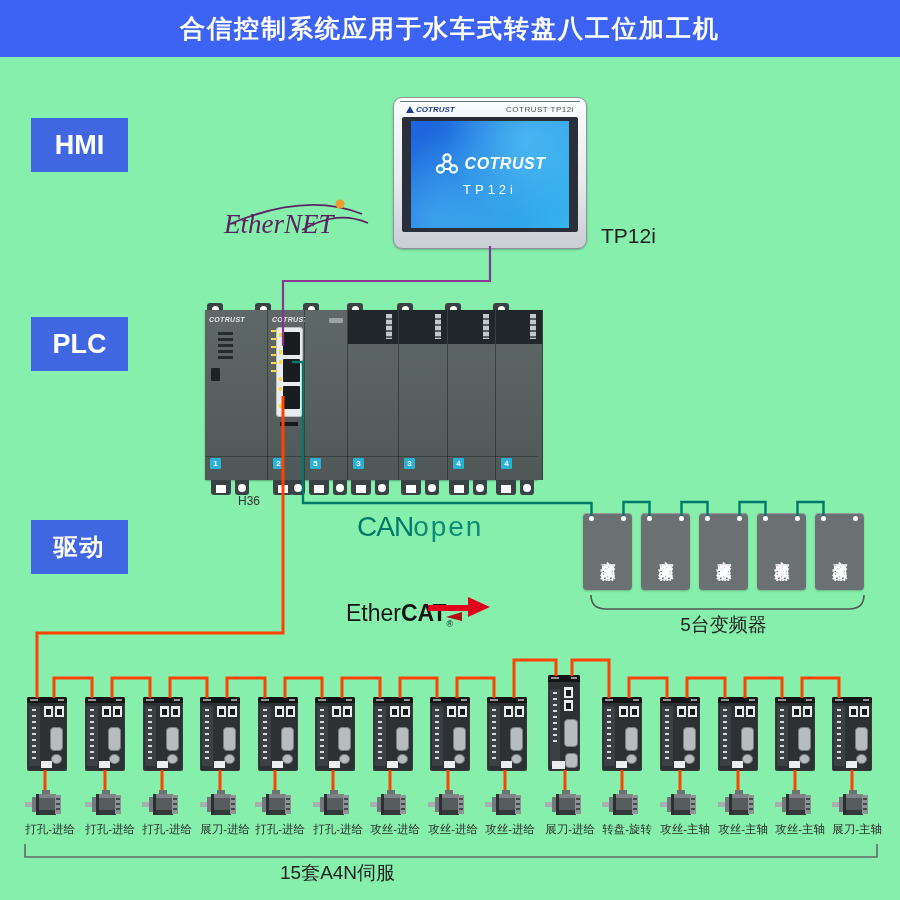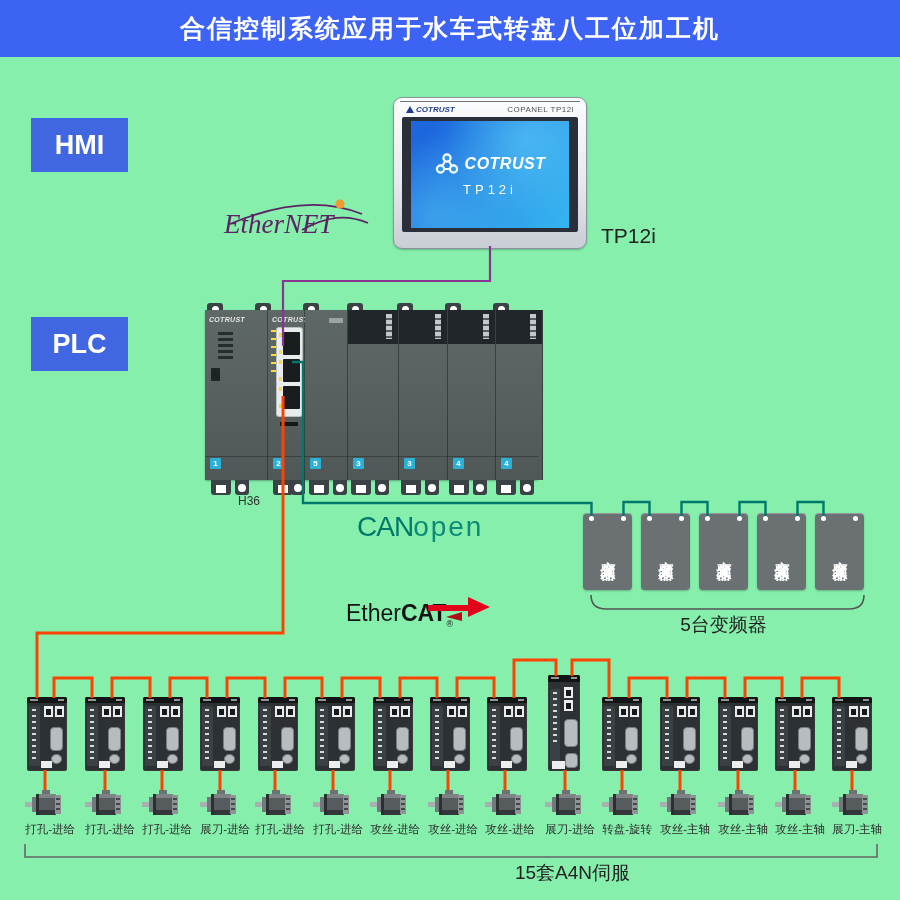--- a/index.html
+++ b/index.html
@@ -114,48 +114,51 @@
   .special .dr-band{height:7px}
   .special .dr-left{left:2px;top:14px;width:10px;height:76px}
   .special .dr-rj{left:16px;top:12px;flex-direction:column}
   .special .dr-db{left:16px;top:44px;width:12px;height:26px}
   .special .dr-oval{left:17px;top:78px;width:11px;height:13px;border-radius:4px}
   .special .dr-chip{left:4px;top:86px;width:13px;height:8px}
 
   
   .motor{position:absolute;top:789px;z-index:60}
   .mlabel{position:absolute;top:822px;width:60px;text-align:right;font-size:11.5px;color:#2b2b2b;white-space:nowrap}
-  .servo-group{position:absolute;left:280px;top:860px;width:350px;text-align:right;font-size:19px;color:#222}
+  .servo-group{position:absolute;left:280px;top:860px;width:350px;text-align:left;font-size:19px;color:#222}
 
   svg.overlay{position:absolute;left:0;top:0;z-index:50;pointer-events:none}
 </style>
 </head>
 <body>
 
 <div class="page">
 
   <div class="banner">
     <span>合信控制系统应用于水车式转盘八工位加工机</span>
   </div>
 
   <div class="bluebox" id="box-plc">
     <span>PLC</span>
   </div>
   <div class="bluebox" id="box-hmi">
     <span>HMI</span>
+  </div>
+  <div class="bluebox" id="box-drv">
+    <span>驱动</span>
   </div>
 
   <div class="hmi">
     <div class="hmi-topline"></div>
     <div class="hmi-bezeltext">
       <span class="hmi-brand">
           <i class="mini-tri"></i>
           <span>COTRUST</span>
         </span>
-      <span class="hmi-model">COPANEL  TP12i</span>
+      <span class="hmi-model">COTRUST  TP12i</span>
     </div>
     <div class="hmi-frame">
       <div class="hmi-screen">
         <div class="scr-row">
           <svg width="24" height="24">
             <path d="M12,6 L5.5,17 L18.5,17 Z" fill="none" stroke="#ffffff" stroke-width="2"></path>
             <circle cx="12" cy="6" r="3.6" fill="#2f9be8" stroke="#fff" stroke-width="2.2"></circle>
             <circle cx="5.5" cy="17" r="3.6" fill="#2f9be8" stroke="#fff" stroke-width="2.2"></circle>
             <circle cx="18.5" cy="17" r="3.6" fill="#2f9be8" stroke="#fff" stroke-width="2.2"></circle>
           </svg>

